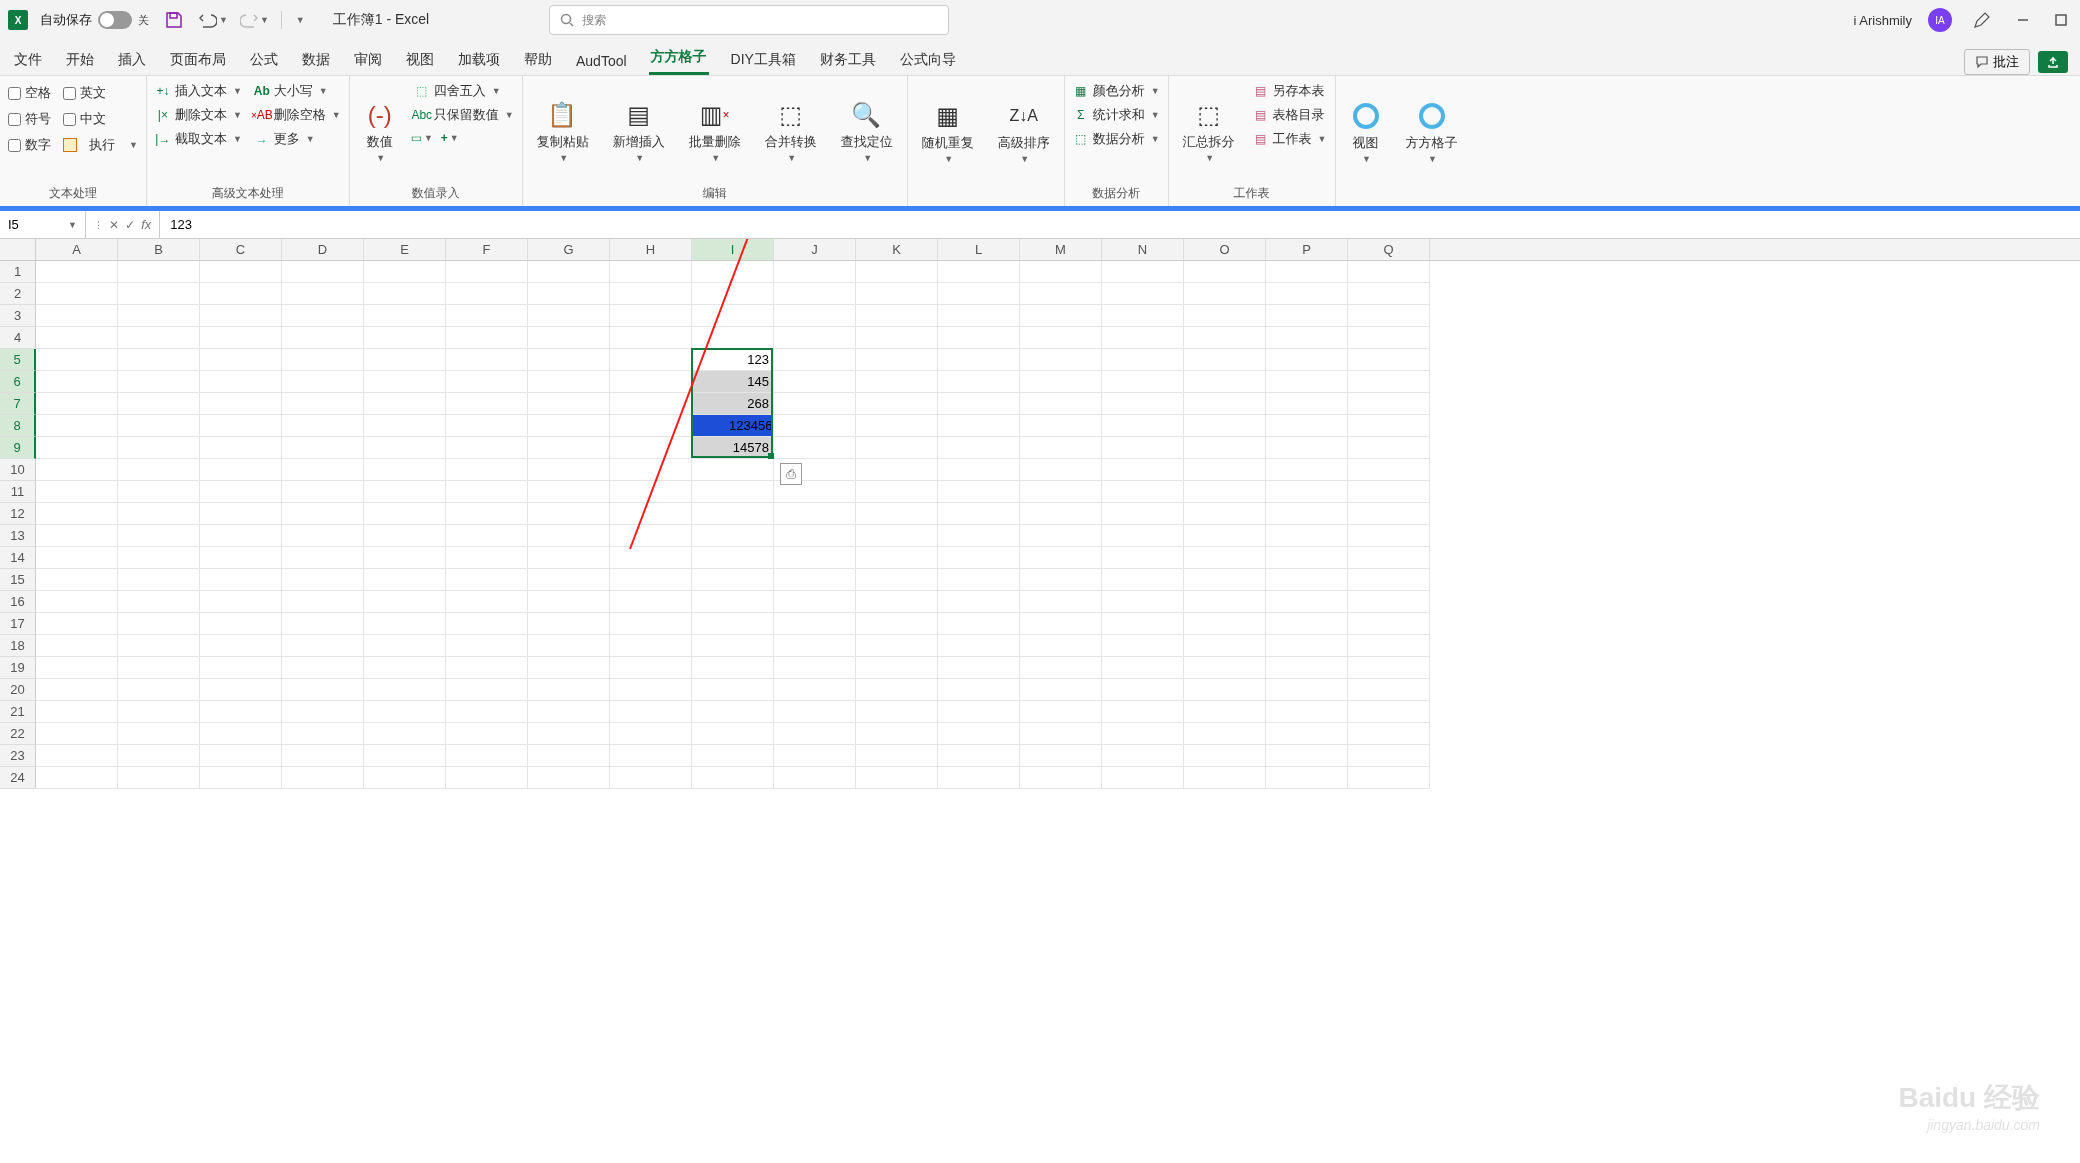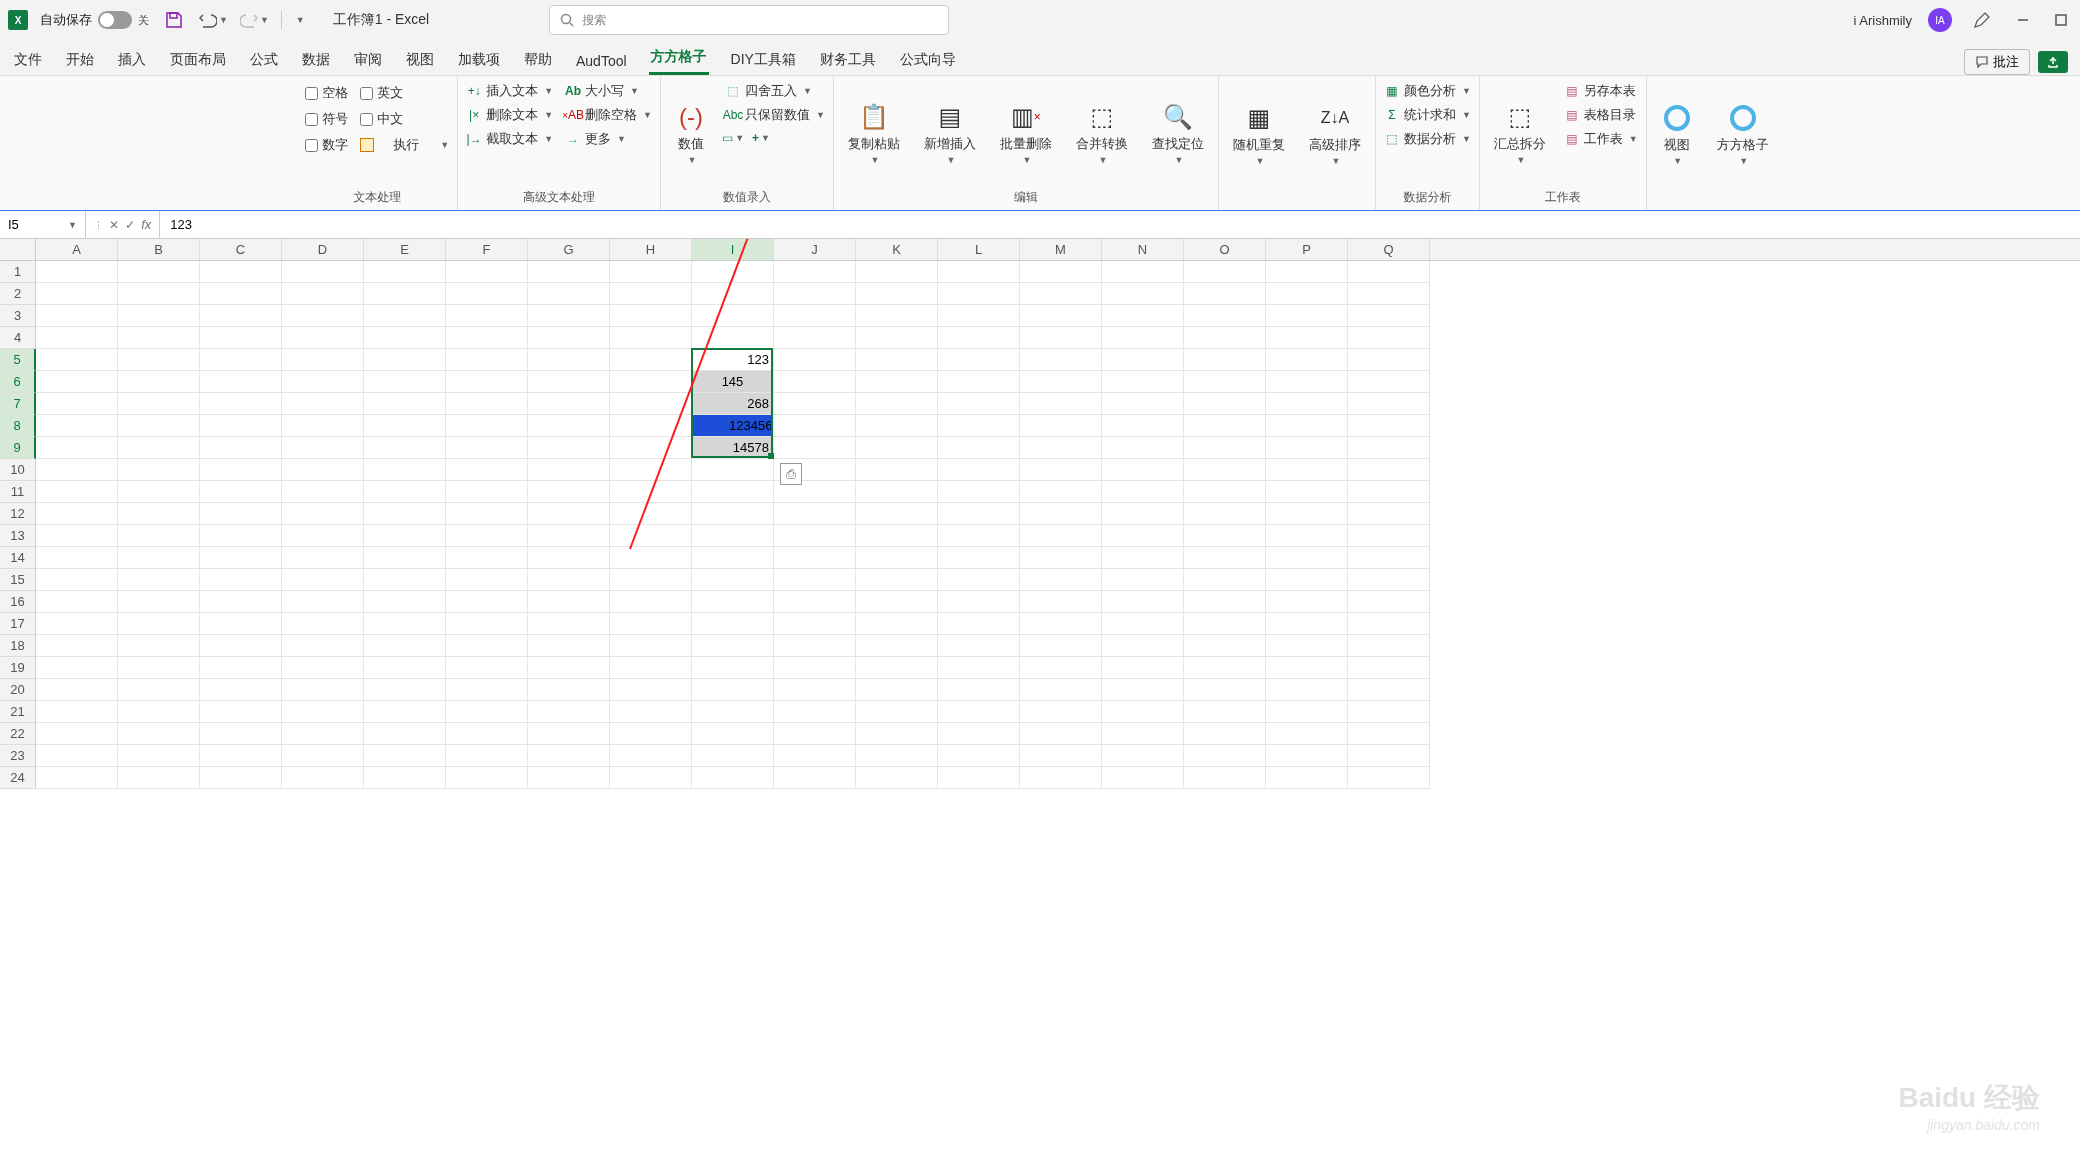--- a/index.html
+++ b/index.html
@@ -25,27 +25,27 @@
 
 
 .tabs { height:36px; background:#f3f3f3; display:flex; align-items:end; padding:0 12px; gap:20px; border-bottom:1px solid #ddd; }
 .tab { font-size:14px; color:#333; padding:6px 2px; cursor:pointer; }
 .tab.active { color:#0f7b40; font-weight:bold; border-bottom:3px solid #0f7b40; }
 .tabs-right { margin-left:auto; display:flex; align-items:center; gap:8px;justify-content:flex-end; }
 .comments-btn { border:1px solid #bbb; padding:3px 10px; border-radius:3px; display:flex; align-items:center; gap:4px; font-size:13px; }
 .share-btn { background:#107c41; color:#fff; padding:4px 8px; border-radius:3px; font-size:13px; }
 
 
-.ribbon { height:135px; background:#f9f9f9; border-bottom:1px solid #3b82f6; display:flex;justify-content:center; }
+.ribbon { height:135px; background:#f9f9f9; border-bottom:5px solid #3b82f6; display:flex; }
 .rgroup { border-right:1px solid #ddd; display:flex; flex-direction:column; padding:4px 8px 0; }
 .rgroup-body { flex:1; display:flex; gap:12px; }
 .rgroup-label { text-align:center; font-size:12px; color:#555; padding:4px 0; }
 .checkcol { display:flex; flex-direction:column; gap:8px; padding-top:4px; }
 .check { display:flex; align-items:center; gap:4px; font-size:13px; color:#333; }
-.check-ex { display:flex; align-items:center; gap:19px; font-size:13px; color:#333; }
+.check-ex { display:flex; align-items:center; gap:12px; font-size:13px; color:#333; }
 .ex-box { width:14px; height:14px; border:1px solid #d47400; background:#ffefc2; }
 .cmd-col { display:flex; flex-direction:column; gap:6px; padding-top:2px; }
 .cmd { display:flex; align-items:center; gap:4px; font-size:13px; color:#333; white-space:nowrap; }
 .ico { width:16px; height:16px; display:flex; align-items:center; justify-content:center; color:#0f7b40; font-size:12px; }
 .dd { color:#666; font-size:9px; margin-left:2px; }
 .big-btn { display:flex; flex-direction:column; align-items:center; justify-content:center; gap:2px; padding:4px 6px; font-size:13px; color:#333; }
 .big-ico { width:32px; height:32px; display:flex; align-items:center; justify-content:center; font-size:24px; }
 
 
 .formula-bar { height:28px; background:#fff; border-bottom:1px solid #ccc; display:flex; align-items:center; }
@@ -574,21 +574,21 @@
         </div>
         <div class="cell-row">
           <div class="cell"></div>
           <div class="cell"></div>
           <div class="cell"></div>
           <div class="cell"></div>
           <div class="cell"></div>
           <div class="cell"></div>
           <div class="cell"></div>
           <div class="cell"></div>
-          <div class="cell" style="background: rgb(214, 214, 214); text-align: center;">145</div>
+          <div class="cell" style="background: rgb(214, 214, 214);">145</div>
           <div class="cell"></div>
           <div class="cell"></div>
           <div class="cell"></div>
           <div class="cell"></div>
           <div class="cell"></div>
           <div class="cell"></div>
           <div class="cell"></div>
           <div class="cell"></div>
         </div>
         <div class="cell-row">

